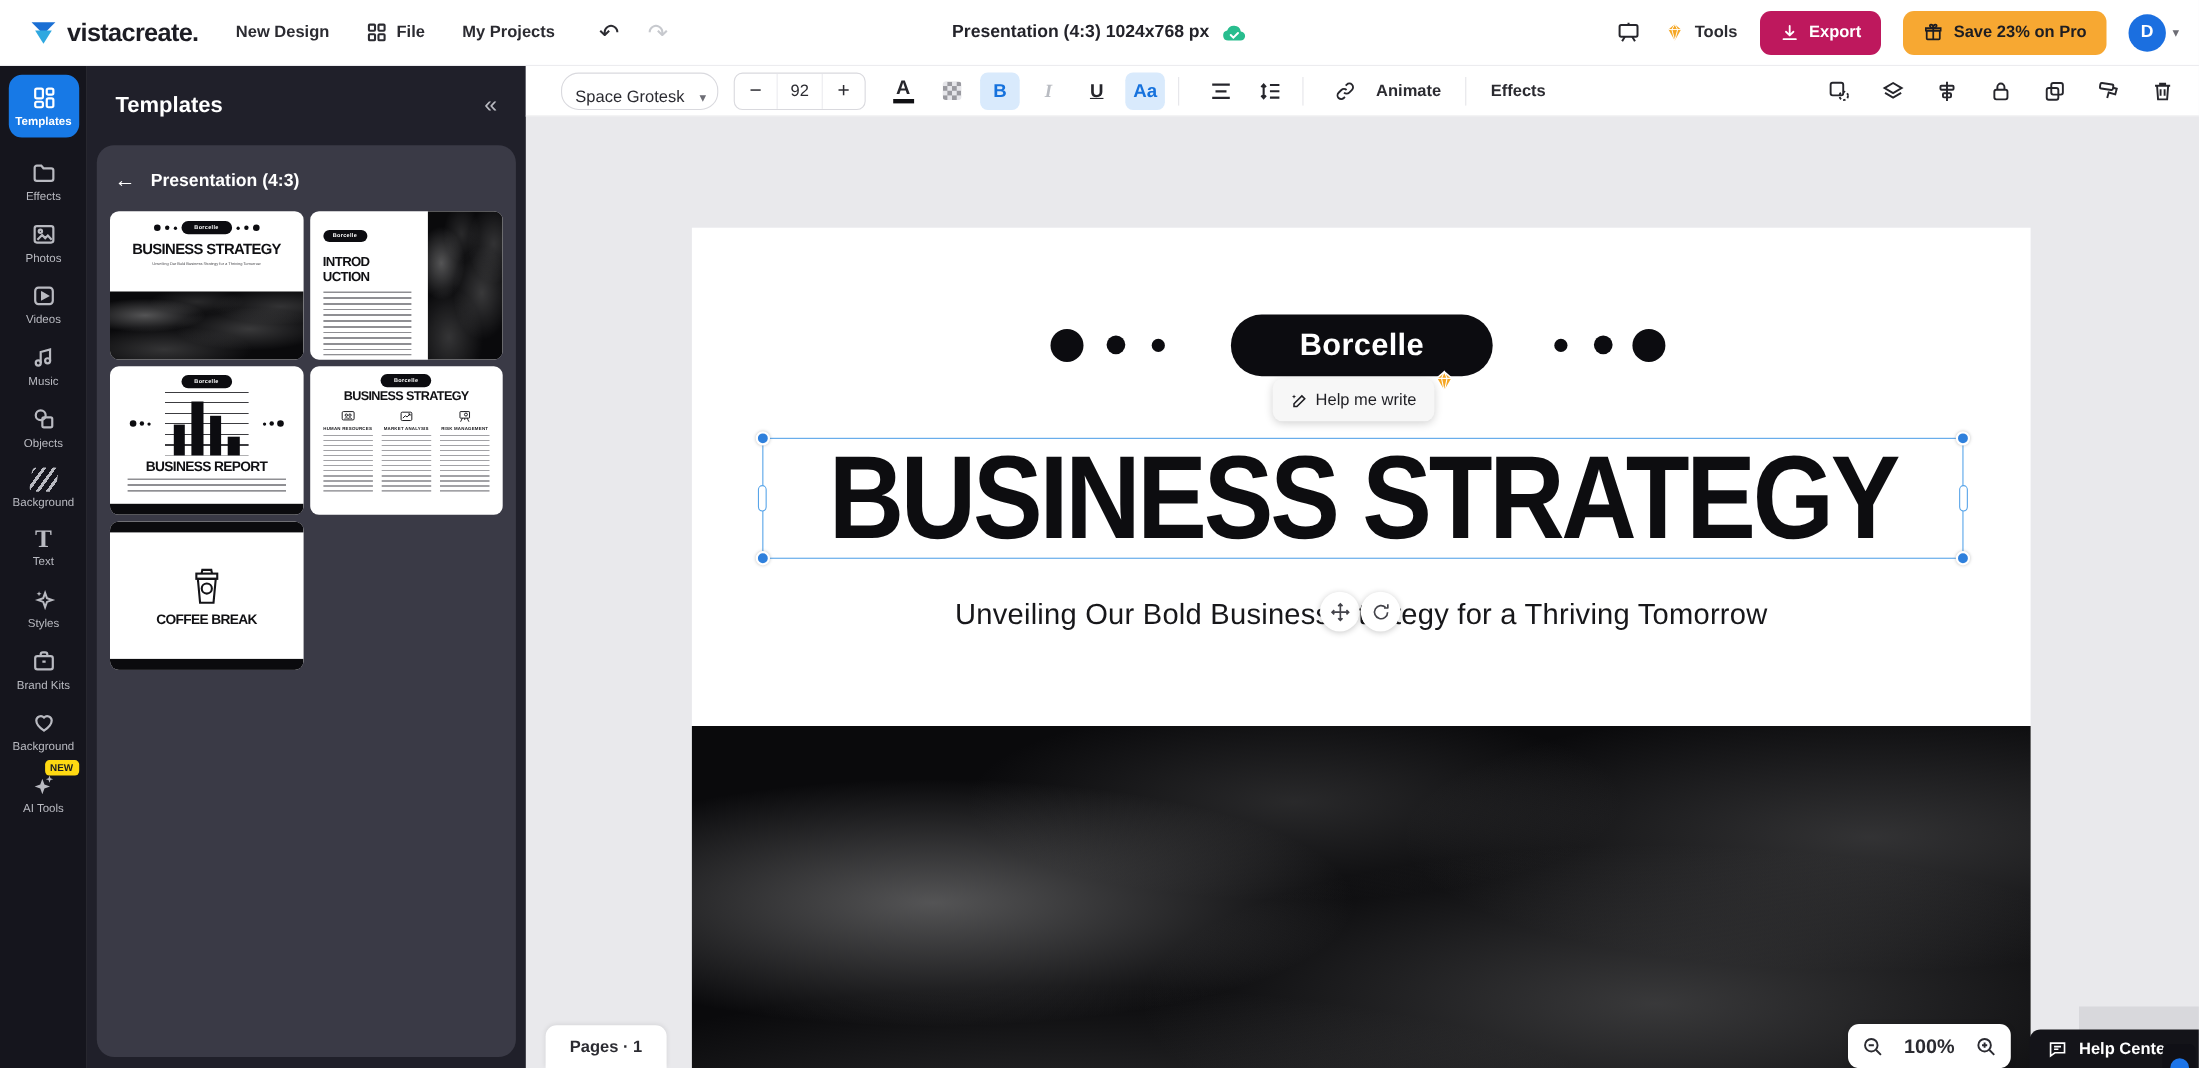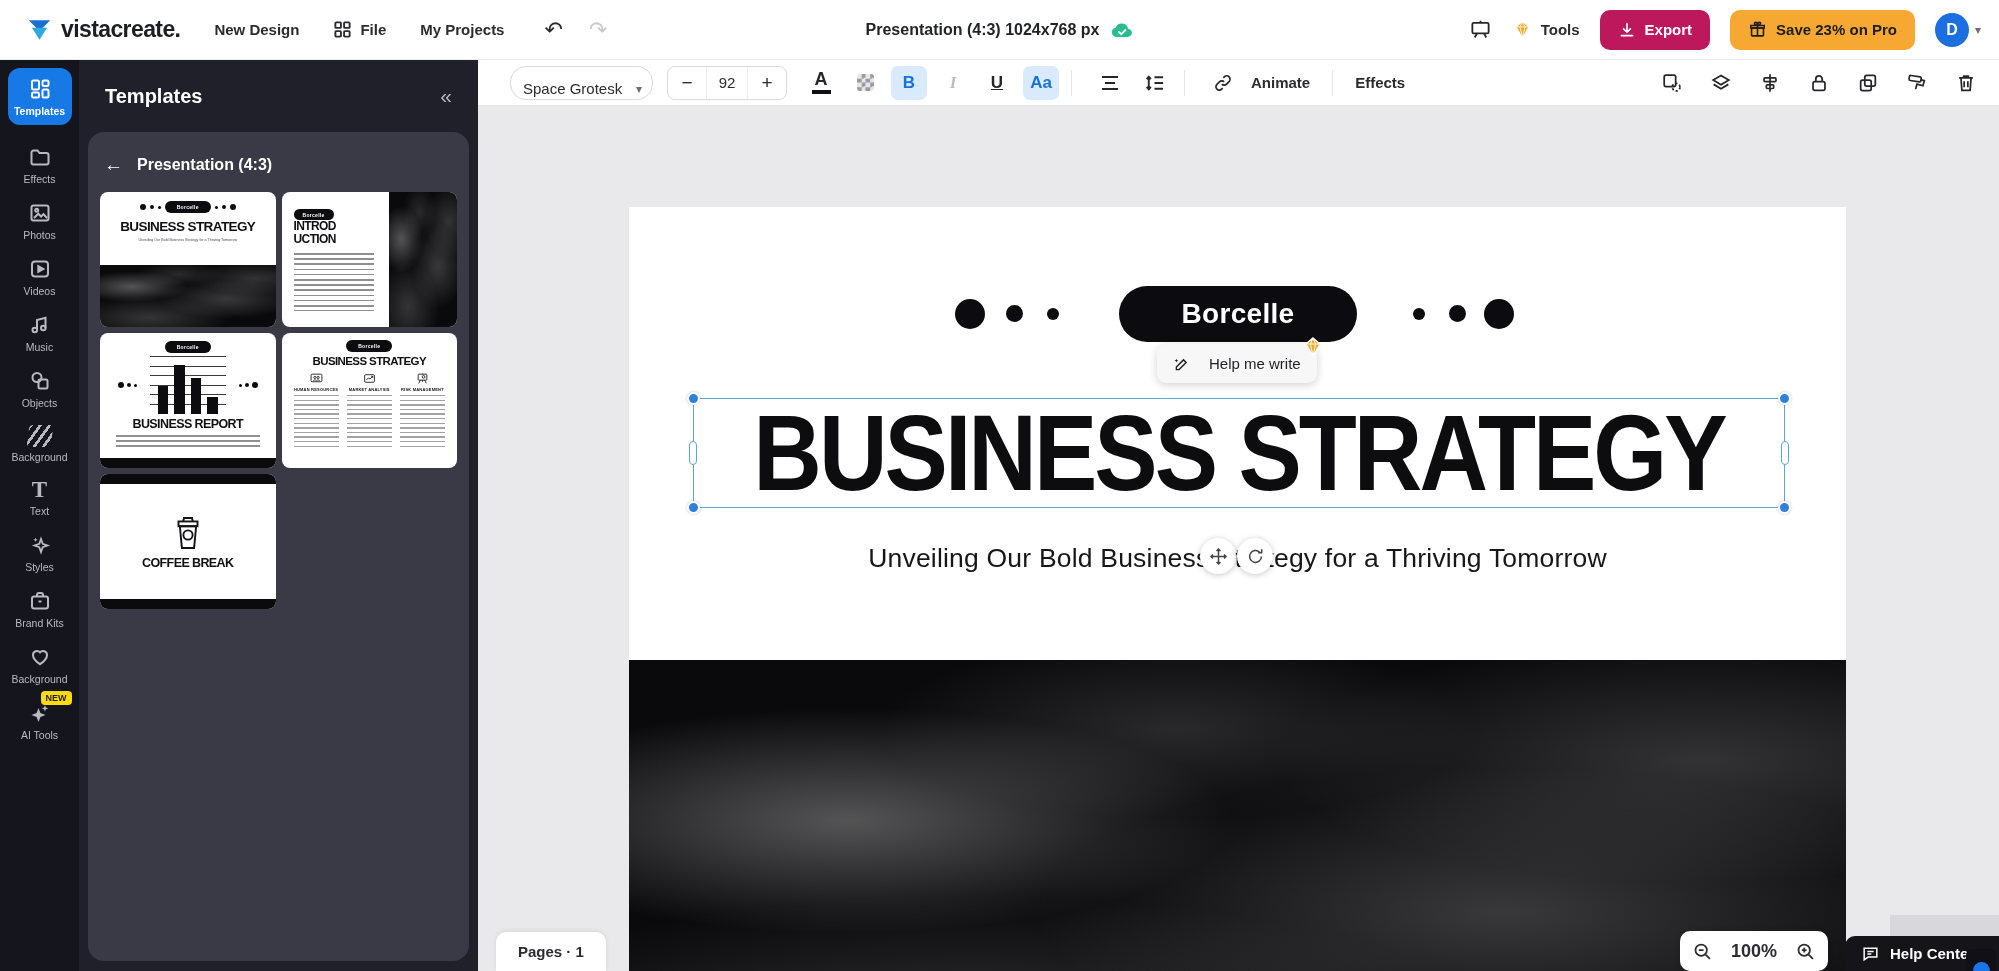--- a/index.html
+++ b/index.html
@@ -111,21 +111,21 @@
   .tb-right-icons svg { cursor:pointer; }
 
   
   .canvas { position:absolute; left:478px; top:106px; width:1521px; height:865px; background:#e9e9ec; overflow:hidden; }
   .slide { position:absolute; left:151px; top:101px; width:1217px; height:912px; background:#fff; }
   .cv-dot { position:absolute; border-radius:50%; background:#0c0c10; }
   .brand-pill { position:absolute; left:490px; top:79px; width:238px; height:56px; border-radius:28px;
                 background:#0c0c10; color:#fff; display:flex; align-items:center; justify-content:center;
                 font-size:28px; font-weight:700; letter-spacing:.3px; cursor:pointer; }
   .helpme { position:absolute; left:528px; top:137px; height:39px; padding:0 16px; background:#f7f7f7;
-            border-radius:9px; box-shadow:0 2px 8px rgba(0,0,0,.18); display:flex; align-items:center; gap:18px;
+            border-radius:9px; box-shadow:0 2px 8px rgba(0,0,0,.18); display:flex; align-items:center; gap:5px;
             font-size:15px; font-weight:400; color:#1f1f24; cursor:pointer; z-index:6; }
   .gem-badge { position:absolute; left:672px; top:128px; z-index:7; }
   .selection { position:absolute; left:64px; top:191px; width:1092px; height:110px; border:1.6px solid #59a5e9; z-index:4; }
   .hdl { position:absolute; width:13px; height:13px; border-radius:50%; background:#2f80dc; border:2px solid #fff;
          box-shadow:0 0 3px rgba(0,0,0,.25); }
   .hdl.tl { left:-7px; top:-7px; } .hdl.tr { right:-7px; top:-7px; }
   .hdl.bl { left:-7px; bottom:-7px; } .hdl.br { right:-7px; bottom:-7px; }
   .hdl-side { position:absolute; width:8px; height:24px; border-radius:5px; background:#fff; border:1.6px solid #59a5e9; top:50%; transform:translateY(-50%); }
   .hdl-side.l { left:-5px; } .hdl-side.r { right:-5px; }
   .slide-title { position:absolute; left:64px; top:191px; width:1092px; height:110px; display:flex; align-items:center;
@@ -334,21 +334,21 @@
           </div>
           <div class="mini-title" style="font-size:13.5px;margin-top:7px">BUSINESS STRATEGY</div>
           <div style="font-size:3.6px;text-align:center;color:#4a4a4e;margin-top:4px">Unveiling Our Bold Business Strategy for a Thriving Tomorrow</div>
           <div class="smoke" style="position:absolute;left:0;bottom:0;width:100%;height:62px"></div>
         </div>
 
         <div class="thumb">
           <div class="t2-smoke smoke"></div>
           <div style="padding:10px 8px 0 12px;width:61%">
             <span class="mini-pill" style="padding:2.5px 9px">Borcelle</span>
-            <div class="mini-title" style="font-size:12px;text-align:left;margin-top:0;line-height:1.05">
+            <div class="mini-title" style="font-size:12px;text-align:left;margin-top:12px;line-height:1.05">
               <div>INTROD</div>
               <div>UCTION</div>
             </div>
             <div class="tiny-lines" style="width:92%;height:58px;margin-top:8px"></div>
           </div>
         </div>
 
         <div class="thumb">
           <div style="display:flex;justify-content:center;margin-top:8px">
             <span class="mini-pill">Borcelle</span>

